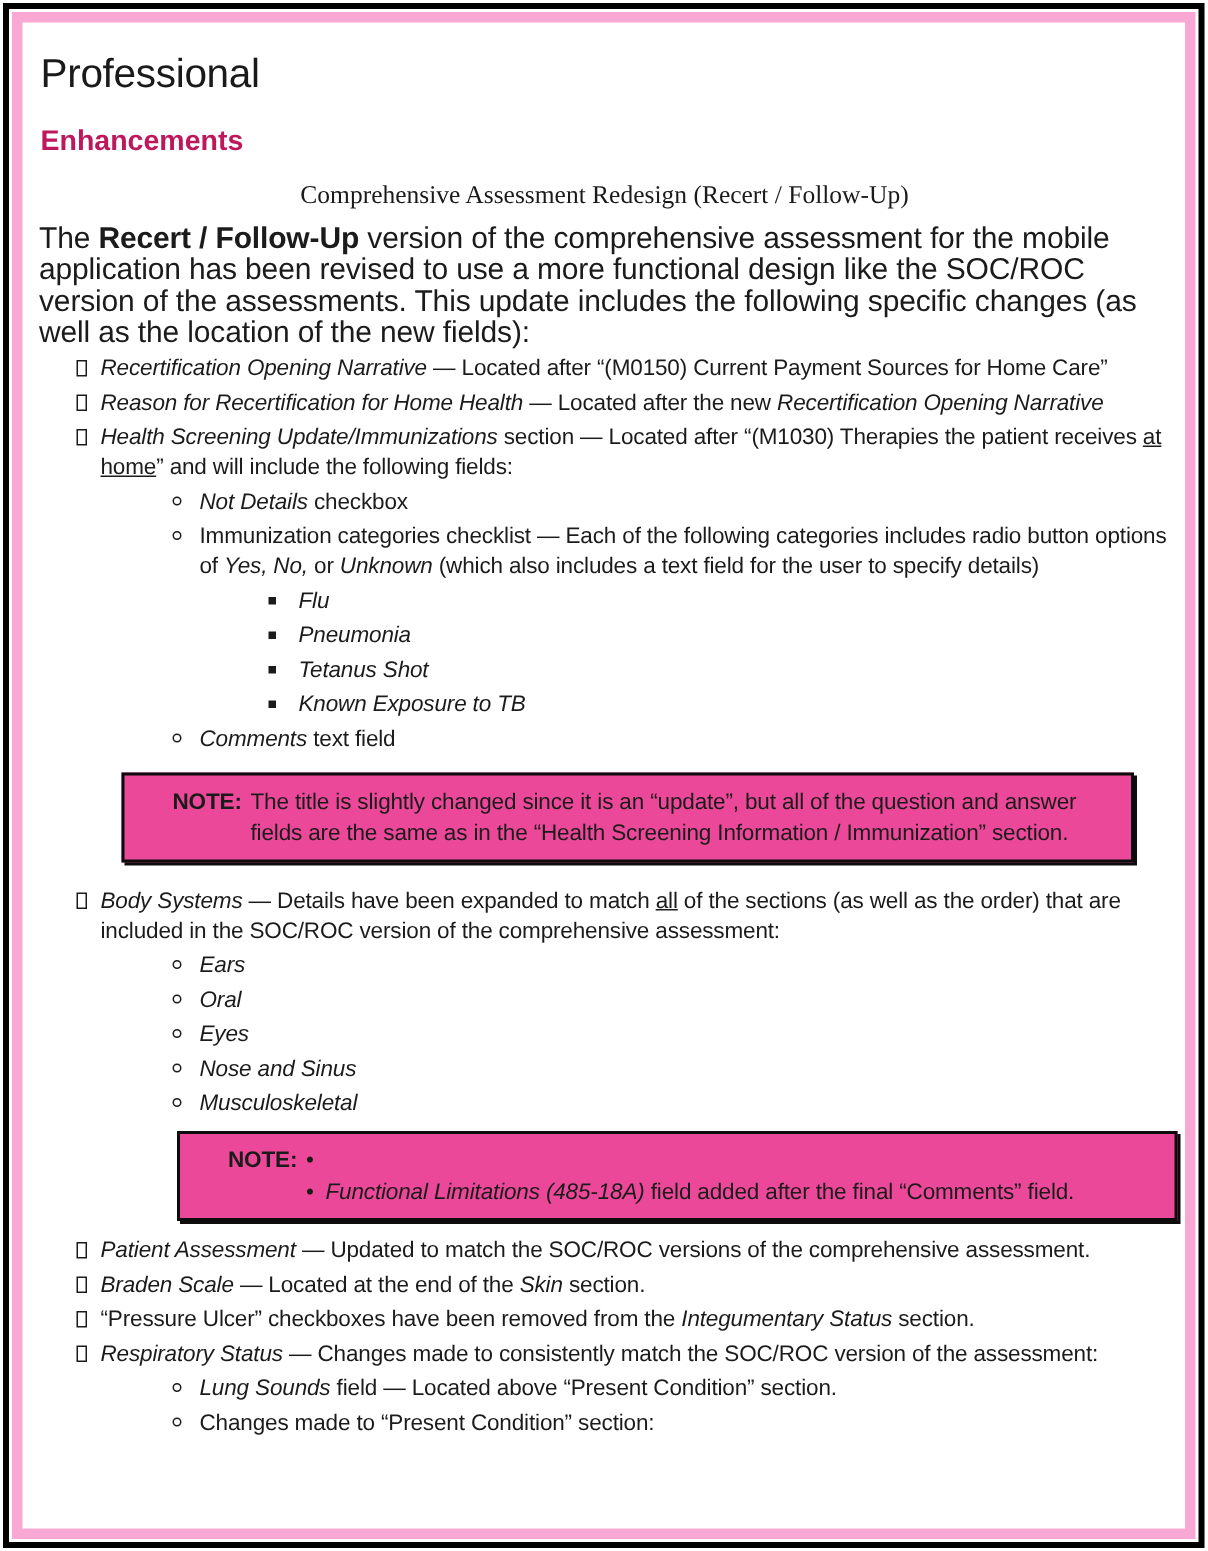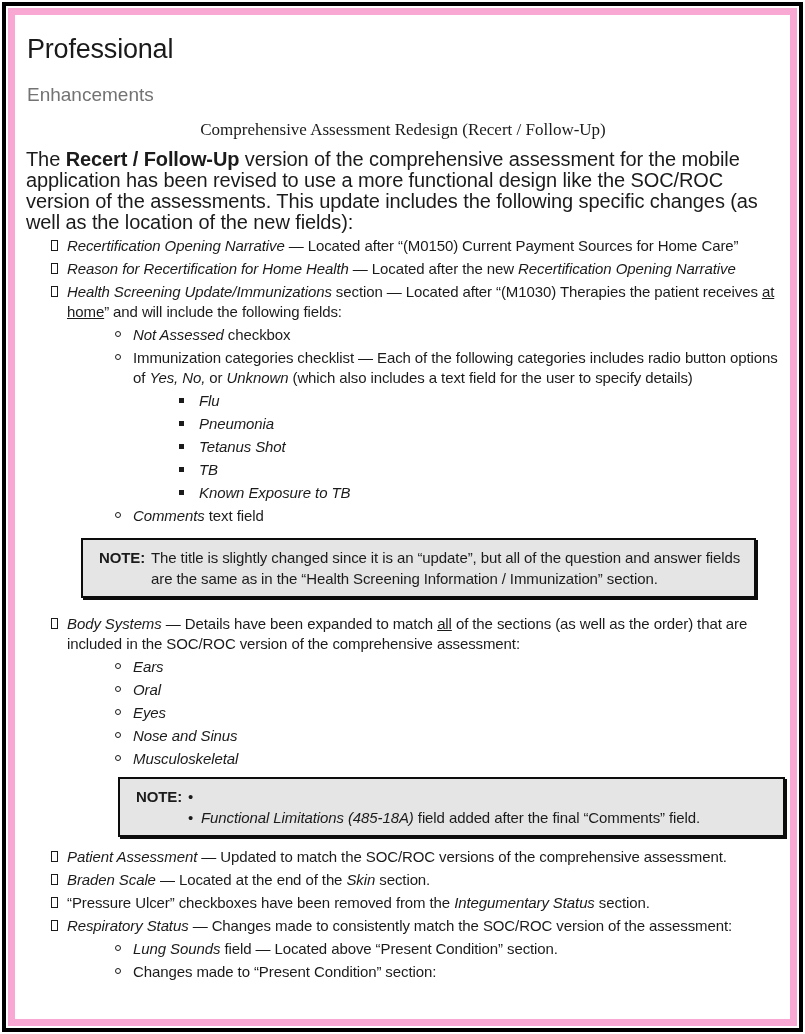--- a/index.html
+++ b/index.html
@@ -52,38 +52,38 @@
   .bsq1 { width: 7px; height: 11px; border: 1.4px solid #1b1b1b; margin-top: 4px; }
   .bci2 { width: 6px; height: 6px; border: 1.2px solid #1b1b1b; border-radius: 50%; margin-top: 6px; }
   .bsq3 { width: 5px; height: 5px; background: #1b1b1b; margin-top: 7px; }
   .litext { flex: 1; }
   .b { font-weight: 700; }
   .i { font-style: italic; }
   .u { text-decoration: underline; }
   .note {
     border: 2px solid #0c0c0c;
     box-shadow: 2px 2px 0 #0c0c0c;
-    padding: 7px 10px 7px 16px;
+    padding: 7px 10px 7px 32px;
     line-height: 21px;
-    background: #e5e5e5;
+    background: #ec4899;
   }
   .note-t { margin: 12px 24px 16px 55px; }
   .note-b { margin: 8px 0 10px 92px; width: 667px; }
   .notelabel { float: left; font-weight: 700; }
   .notebody { margin-left: 52px; }
   .noteli { display: flex; align-items: flex-start; }
   .dot { flex: 0 0 13px; }
 </style>
 </head>
 <body>
 
 <div class="page">
   <div class="inner">
     <h1 class="title">Professional</h1>
-    <h2 class="subtitle" style="color: #737373;">Enhancements</h2>
+    <h2 class="subtitle" style="color: #be185d; font-weight: bold;">Enhancements</h2>
     <h3 class="section">Comprehensive Assessment Redesign (Recert / Follow-Up)</h3>
     <p class="intro"><span>The </span><span class="b ">Recert / Follow-Up</span><span> version of the comprehensive assessment for the mobile application has been revised to use a more functional design like the SOC/ROC version of the assessments. This update includes the following specific changes (as well as the location of the new fields):</span></p>
     <div class="docbody">
         <div class="li lvl1">
           <span class="bul">
             <span class="bullet-shape bsq1"></span>
           </span>
           <span class="litext"><span class="i ">Recertification Opening Narrative</span><span> — Located after “(M0150) Current Payment Sources for Home Care”</span></span>
         </div>
         <div class="li lvl1">
@@ -95,21 +95,21 @@
         <div class="li lvl1">
           <span class="bul">
             <span class="bullet-shape bsq1"></span>
           </span>
           <span class="litext"><span class="i ">Health Screening Update/Immunizations</span><span> section — Located after “(M1030) Therapies the patient receives </span><span class="u">at home</span><span>” and will include the following fields:</span></span>
         </div>
         <div class="li lvl2">
           <span class="bul">
             <span class="bullet-shape bci2"></span>
           </span>
-          <span class="litext"><span class="i ">Not Assessed</span><span> checkbox</span></span>
+          <span class="litext"><span class="i ">Not Details</span><span> checkbox</span></span>
         </div>
         <div class="li lvl2">
           <span class="bul">
             <span class="bullet-shape bci2"></span>
           </span>
           <span class="litext"><span>Immunization categories checklist — Each of the following categories includes radio button options of </span><span class="i ">Yes, No,</span><span> or </span><span class="i ">Unknown</span><span> (which also includes a text field for the user to specify details)</span></span>
         </div>
         <div class="li lvl3">
           <span class="bul">
             <span class="bullet-shape bsq3"></span>
@@ -120,26 +120,20 @@
           <span class="bul">
             <span class="bullet-shape bsq3"></span>
           </span>
           <span class="litext"><span class="i ">Pneumonia</span></span>
         </div>
         <div class="li lvl3">
           <span class="bul">
             <span class="bullet-shape bsq3"></span>
           </span>
           <span class="litext"><span class="i ">Tetanus Shot</span></span>
-        </div>
-        <div class="li lvl3">
-          <span class="bul">
-            <span class="bullet-shape bsq3"></span>
-          </span>
-          <span class="litext"><span class="i ">TB</span></span>
         </div>
         <div class="li lvl3">
           <span class="bul">
             <span class="bullet-shape bsq3"></span>
           </span>
           <span class="litext"><span class="i ">Known Exposure to TB</span></span>
         </div>
         <div class="li lvl2">
           <span class="bul">
             <span class="bullet-shape bci2"></span>

